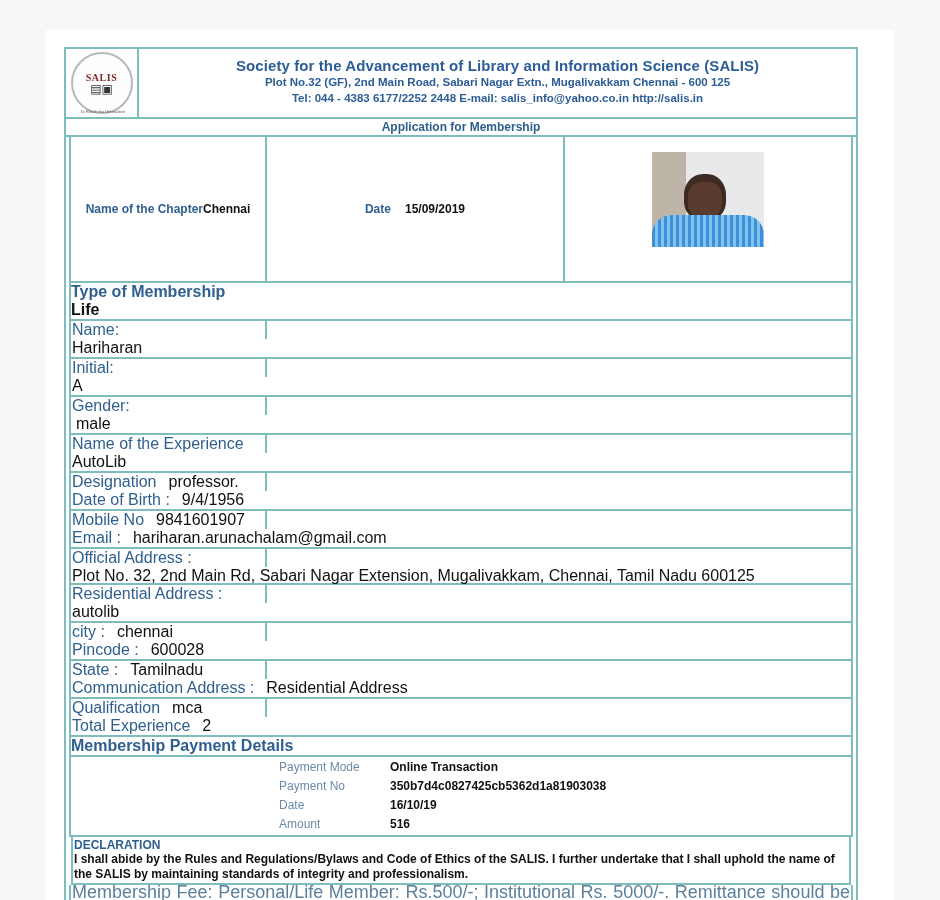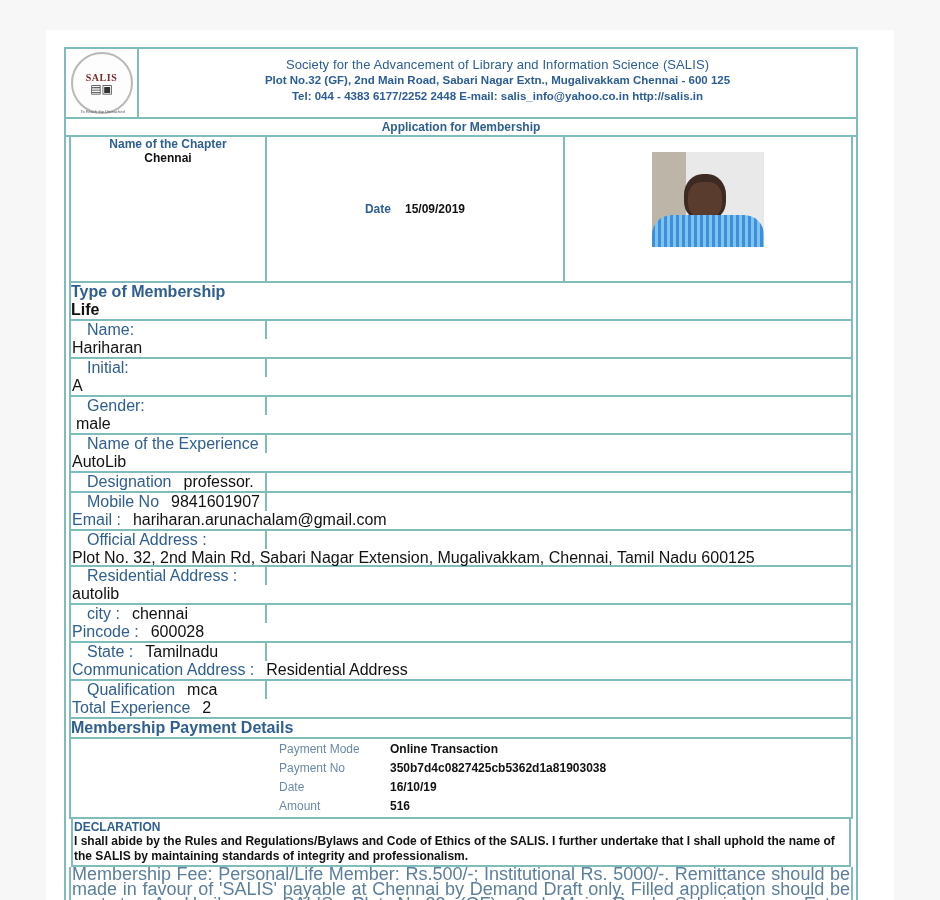--- a/index.html
+++ b/index.html
@@ -22,43 +22,43 @@
   .logo-cell { width: 73px; border-right: 2px solid #7fbdbd; display: flex; align-items: center; justify-content: center; }
   .logo {
     width: 62px; height: 62px; border-radius: 50%;
     border: 2px solid #b9b9b9; position: relative; background: #fdfdfd;
     display: flex; flex-direction: column; align-items: center; justify-content: center;
   }
   .logo .lt { font-family: "Liberation Serif", serif; font-weight: bold; font-size: 10px; color: #7a2a2a; letter-spacing: .5px; }
   .logo .lg { font-size: 12px; color: #333; line-height: 12px; }
   .logo-caption { position: absolute; bottom: -2px; left: 2px; width: 56px; font-size: 4px; color: #555; text-align: center; }
   .hdr-text { flex: 1; text-align: center; padding-top: 8px; }
-  .hdr-title { font-size: 13px; font-weight: normal; color: #2c5d96; letter-spacing: .1px; }
+  .hdr-title { font-size: 15px; font-weight: bold; color: #2c5d96; letter-spacing: .1px; }
   .hdr-sub { font-size: 11.5px; font-weight: bold; color: #2c5d96; line-height: 16px; }
 
   .bar { height: 18px; border-bottom: 2px solid #7fbdbd; text-align: center; font-size: 12px; font-weight: bold; color: #2e5f8f; line-height: 16px; }
 
   
   .topbox { margin: 0 3px; border: 2px solid #7fbdbd; border-top: none; display: flex; height: 146px; }
-  .topbox .c1 { width: 196px; border-right: 2px solid #7fbdbd; display: flex; flex-direction: column; align-items: center; font-size: 12px; font-weight: bold; }
+  .topbox .c1 { width: 196px; border-right: 2px solid #7fbdbd; display: flex; flex-direction: row; align-items: center; justify-content: center; font-size: 12px; font-weight: bold; }
   .topbox .c2 { width: 298px; border-right: 2px solid #7fbdbd; display: flex; align-items: center; justify-content: center; font-size: 12px; font-weight: bold; gap: 14px; }
   .topbox .c3 { flex: 1; display: flex; align-items: flex-start; justify-content: center; padding-top: 15px; }
   .photo {
     width: 112px; height: 95px; position: relative; overflow: hidden;
     background: linear-gradient(90deg, #bdb6a8 0 30%, #e9e9ea 30% 100%);
   }
   .photo .head { position: absolute; left: 32px; top: 22px; width: 42px; height: 46px; border-radius: 45% 45% 40% 40%; background: #3d2a22; }
   .photo .face { position: absolute; left: 36px; top: 30px; width: 34px; height: 36px; border-radius: 40%; background: #5a3c2e; }
   .photo .shirt { position: absolute; left: 0; bottom: 0; width: 112px; height: 32px;
     background: repeating-linear-gradient(90deg, #3e8fd8 0 3px, #7fc3f0 3px 6px); border-radius: 20px 20px 0 0; }
 
   
   .rows { margin: 0 3px; }
   .row { display: flex; border: 2px solid #7fbdbd; border-top: none; font-size: 16px; min-height: 18px; flex-direction: column; }
-  .row .l { width: 196px; border-right: 2px solid #7fbdbd; padding-left: 16px; display: flex; align-items: center; }
+  .row .l { width: 196px; border-right: 2px solid #7fbdbd; padding-left: 1px; display: flex; align-items: center; }
   .row .r { flex: 1; padding-left: 1px; display: flex; align-items: center; }
   .row.full { justify-content: center; font-weight: bold; }
   .row .gap { display: inline-block; width: 12px; }
   .row.tall { min-height: 34px; }
   .row.tall .r { line-height: 15px; align-items: flex-start; padding-top: 1px; }
 
   
   .pay { margin: 0 3px; border: 2px solid #7fbdbd; border-top: none; height: 80px; position: relative; font-size: 12px; }
   .pay .line { position: absolute; left: 208px; display: flex; }
   .pay .pl { width: 111px; color: #6b8aa8; }
@@ -133,20 +133,25 @@
     <div class="row">
       <div class="l label">Name of the Experience</div>
       <div class="r value">AutoLib</div>
     </div>
     <div class="row">
       <div class="l">
         <span class="label">Designation</span>
           <span class="gap"></span>
         <span class="value">professor.</span>
       </div>
+      <div class="r">
+        <span class="label">Date of Birth :</span>
+          <span class="gap"></span>
+        <span class="value">9/4/1956</span>
+      </div>
     </div>
     <div class="row">
       <div class="l">
         <span class="label">Mobile No</span>
           <span class="gap"></span>
         <span class="value">9841601907</span>
       </div>
       <div class="r">
         <span class="label">Email :</span>
           <span class="gap"></span>

